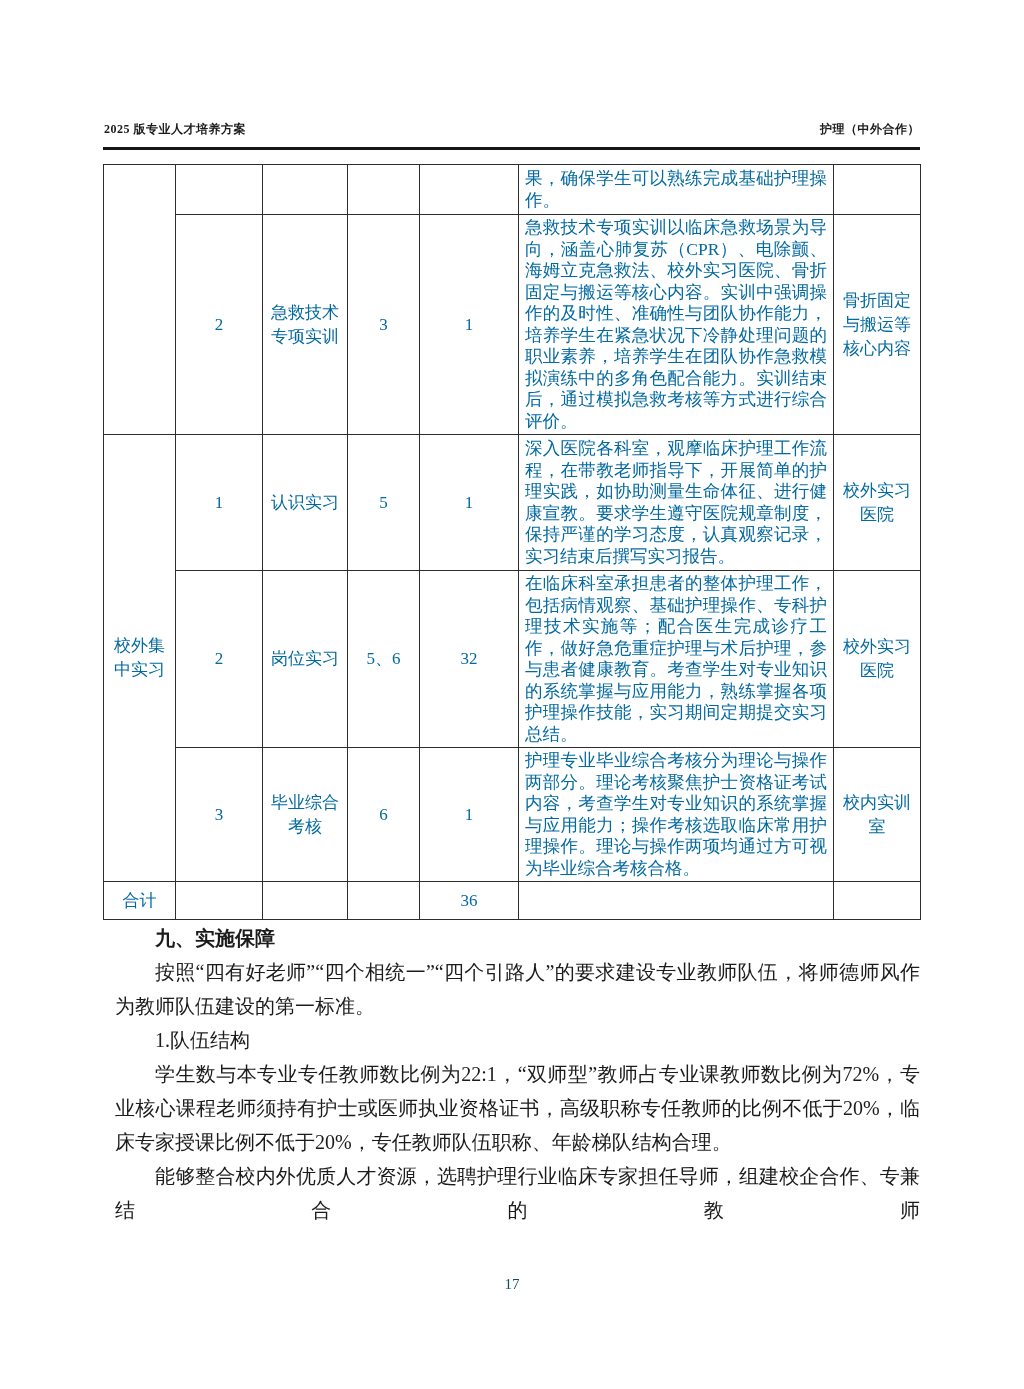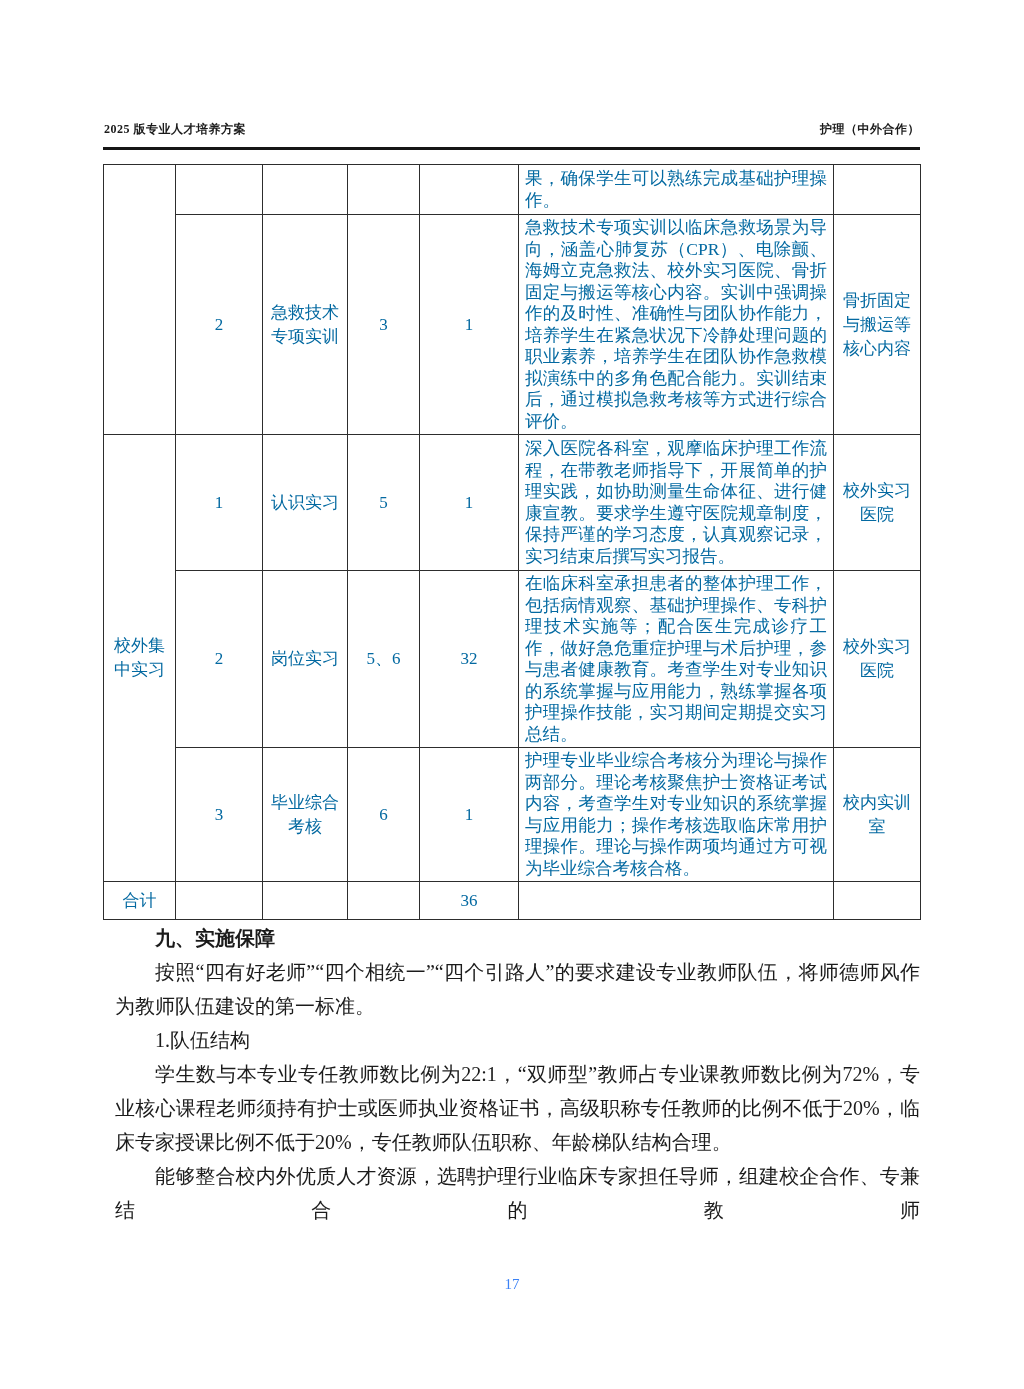--- a/index.html
+++ b/index.html
@@ -85,21 +85,21 @@
   .body-text p.h-bold { font-weight: bold; }
   .body-text p.fill { text-align-last: justify; }
 
   .page-number {
     position: absolute;
     left: 0;
     right: 0;
     top: 1276px;
     text-align: center;
     font-size: 15px;
-    color: #3b82f6;
+    color: #0c4a6e;
   }
 </style>
 </head>
 <body>
 
 <div class="page">
 
   <header class="running-header">
     <span>2025 版专业人才培养方案</span>
     <span>护理（中外合作）</span>

